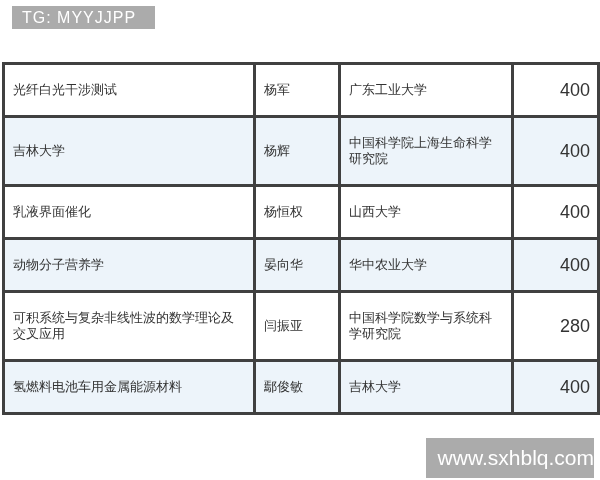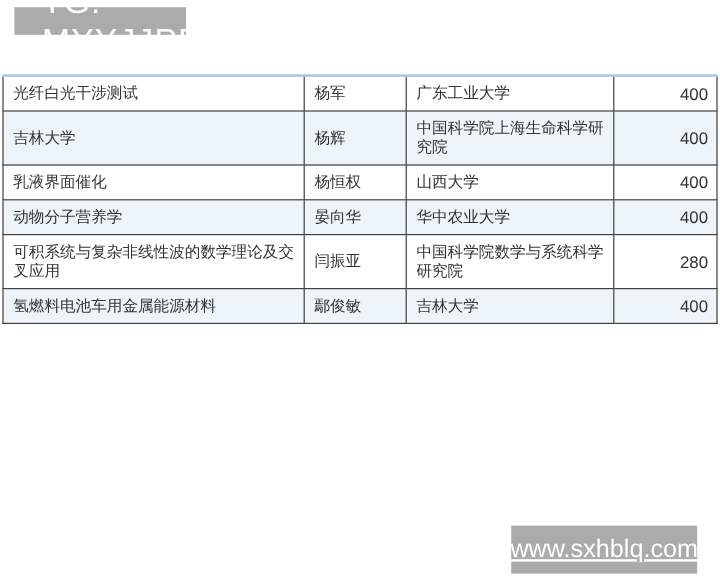--- a/index.html
+++ b/index.html
@@ -21,62 +21,61 @@
     background: #ababab;
     color: #ffffff;
     display: flex;
     align-items: center;
   }
   .wm-top {
     left: 12px;
     top: 6px;
     width: 143px;
     height: 23px;
-    font-size: 28px;
+    font-size: 16px;
     letter-spacing: 1px;
-    padding-left: 23px;
+    padding-left: 10px;
     box-sizing: border-box;
   }
   .wm-bottom {
     left: 426px;
     top: 438px;
-    width: 155px;
+    width: 168px;
     height: 40px;
     font-size: 21px;
-    justify-content: center;
-    text-decoration: underline;
+    justify-content: flex-end;
   }
   
   .data-table {
     position: absolute;
     left: 2px;
     top: 62px;
     width: 595px;
     border-collapse: collapse;
     table-layout: fixed;
     border-top: 2px solid #9fc8de;
   }
   .data-table td {
-    border: 1px solid #404040;
+    border: 3px solid #404040;
     font-size: 13px;
     line-height: 16px;
     color: #333333;
-    padding: 6px 8px;
+    padding: 17px 8px;
     vertical-align: middle;
     word-break: break-all;
   }
   .data-table tr:nth-child(even) td {
     background: #edf4fa;
   }
   .data-table tr:nth-child(odd) td {
     background: #ffffff;
   }
   .data-table td.col-value {
     text-align: right;
-    font-size: 14px;
+    font-size: 18px;
     padding-right: 7px;
   }
 </style>
 </head>
 <body>
 
 <div class="canvas">
 
   <div class="wm-box wm-top">
     <span>TG: MYYJJPP</span>

